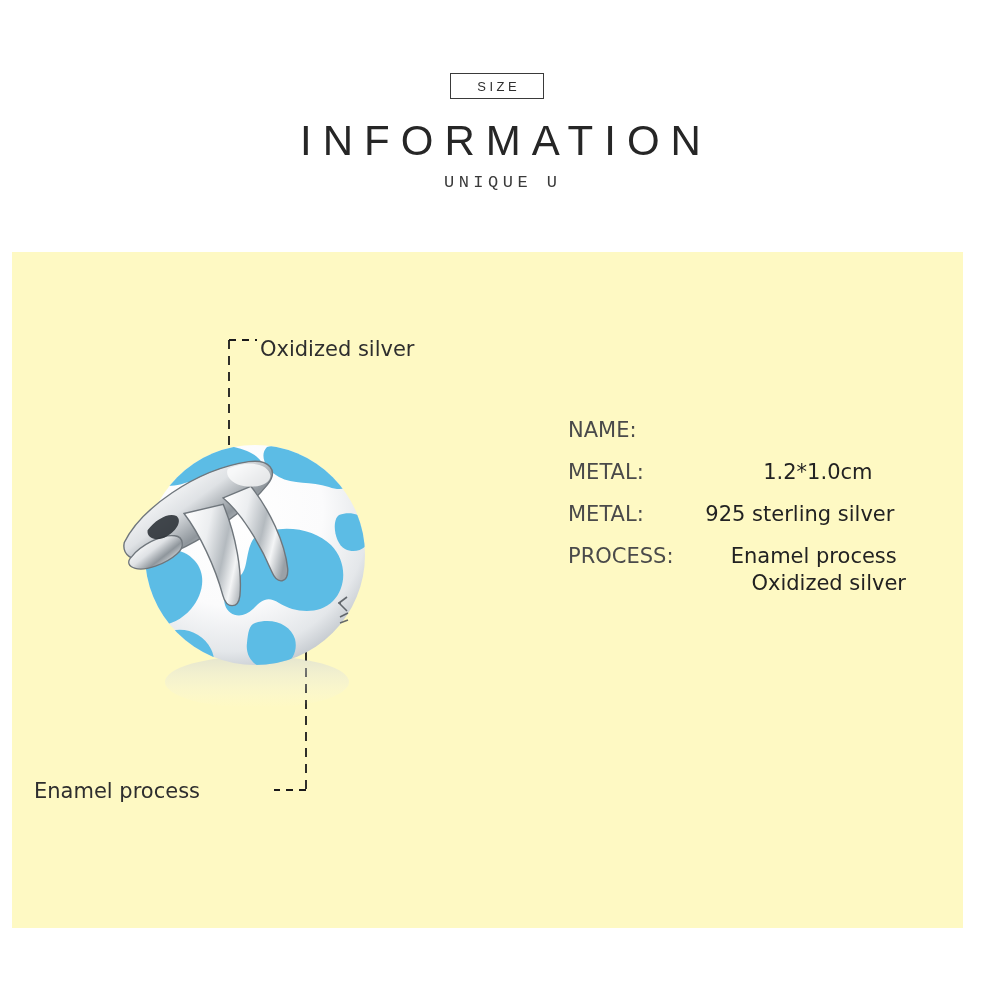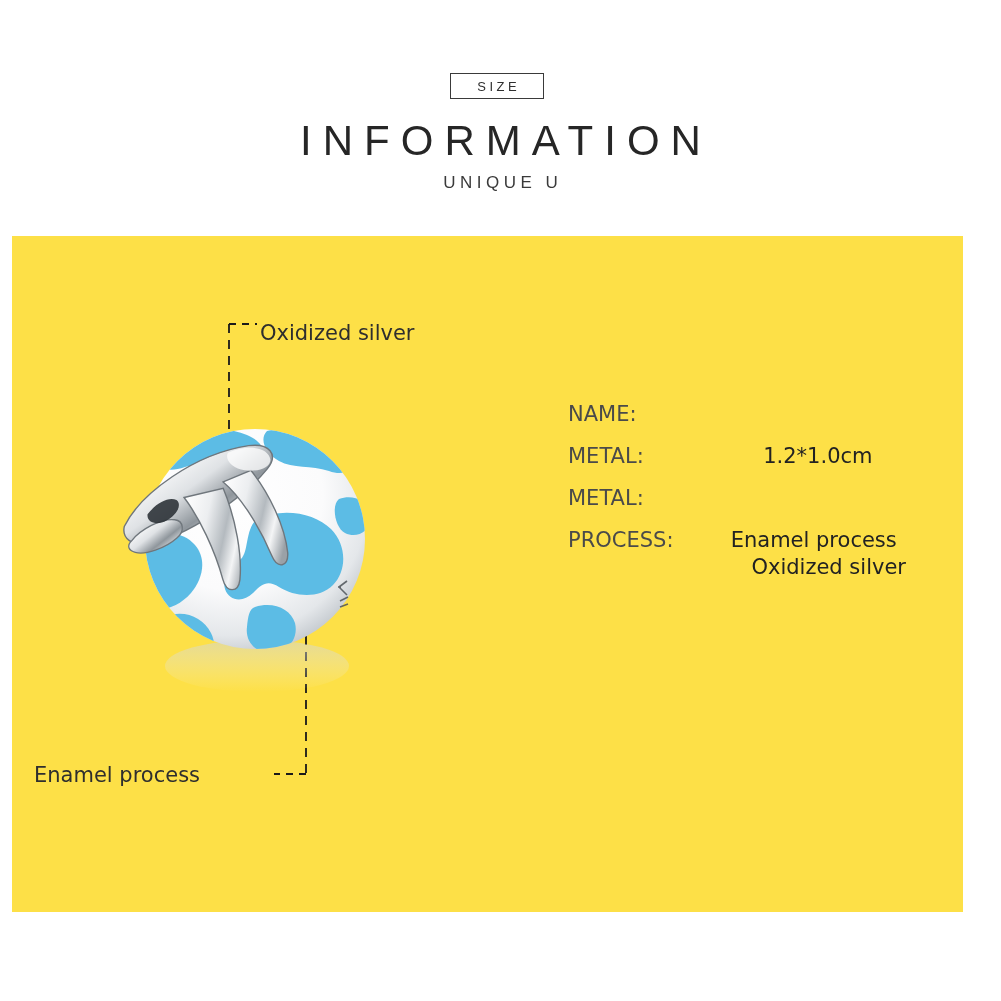--- a/index.html
+++ b/index.html
@@ -58,31 +58,31 @@
   #sub-title {
     position: absolute;
     left: 0; top: 173px;
     width: 1001px;
     text-align: center;
     font-size: 17px;
     font-weight: 400;
     letter-spacing: 4.5px;
     text-indent: 4.5px;
     color: #3a3a3a;
-    font-family: Liberation Sans, sans-serif;
+    font-family: Liberation Mono, monospace;
   }
 
   
   #content-panel {
     position: absolute;
     left: 12px;
-    top: 236px;
+    top: 252px;
     width: 951px;
     height: 676px;
-    background: #fde047;
+    background: #fef9c3;
   }
 
   
   #product-figure {
     position: absolute;
     left: 95px;
     top: 175px;
     width: 300px;
     height: 300px;
   }
@@ -262,20 +262,21 @@
     </div>
 
 
     <div class="spec-row" id="spec-row-size">
       <div class="spec-label">METAL:</div>
       <div class="spec-value">1.2*1.0cm</div>
     </div>
 
     <div class="spec-row" id="spec-row-metal">
       <div class="spec-label">METAL:</div>
+      <div class="spec-value">925 sterling silver</div>
     </div>
 
     <div class="spec-row" id="spec-row-process">
       <div class="spec-label">PROCESS:</div>
       <div class="spec-value">
         <span>Enamel process</span>
         <span class="spec-value-line2">Oxidized silver</span>
       </div>
     </div>
 

